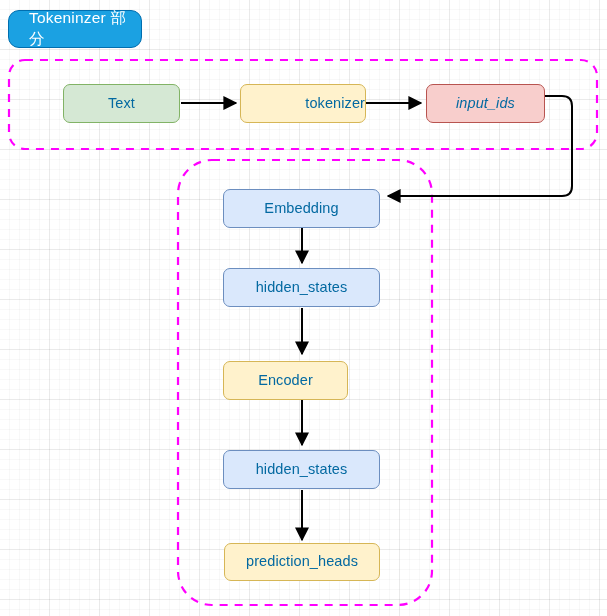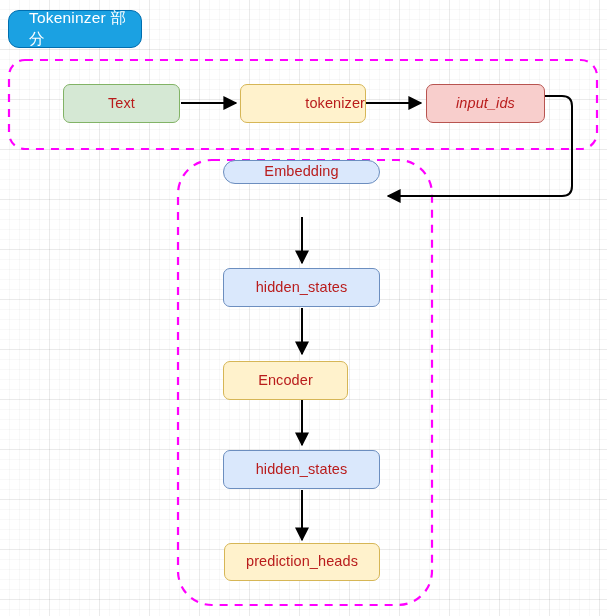--- a/index.html
+++ b/index.html
@@ -29,21 +29,21 @@
     height: 616px;
   }
   .node {
     position: absolute;
     box-sizing: border-box;
     display: flex;
     align-items: center;
     justify-content: center;
     border-radius: 7px;
     font-size: 14.5px;
-    color: #b91c1c;
+    color: #0369a1;
     text-align: center;
     line-height: 1.1;
     letter-spacing: 0.1px;
   }
   .n-green  { background: #d5e8d4; border: 1.4px solid #82b366; }
   .n-yellow { background: #fff2cc; border: 1.4px solid #d6b656; }
   .n-red    { background: #f8cecc; border: 1.4px solid #b85450; font-style: italic; }
   .n-blue   { background: #dae8fc; border: 1.4px solid #6c8ebf; }
 
   .badge {
@@ -101,21 +101,21 @@
   </div>
 
   <div class="node n-yellow" style="left:240px; top:84px; width:126px; height:39px;justify-content:flex-end;">
     <span>tokenizer</span>
   </div>
 
   <div class="node n-red" style="left:426px; top:84px; width:119px; height:39px;">
     <span>input_ids</span>
   </div>
 
-  <div class="node n-blue" style="left:223px; top:160px; width:157px; height:24px;border-radius:12px;">
+  <div class="node n-blue" style="left:223px; top:189px; width:157px; height:39px;">
     <span>Embedding</span>
   </div>
 
   <div class="node n-blue" style="left:223px; top:268px; width:157px; height:39px;">
     <span>hidden_states</span>
   </div>
 
   <div class="node n-yellow" style="left:223px; top:361px; width:125px; height:39px;">
     <span>Encoder</span>
   </div>

